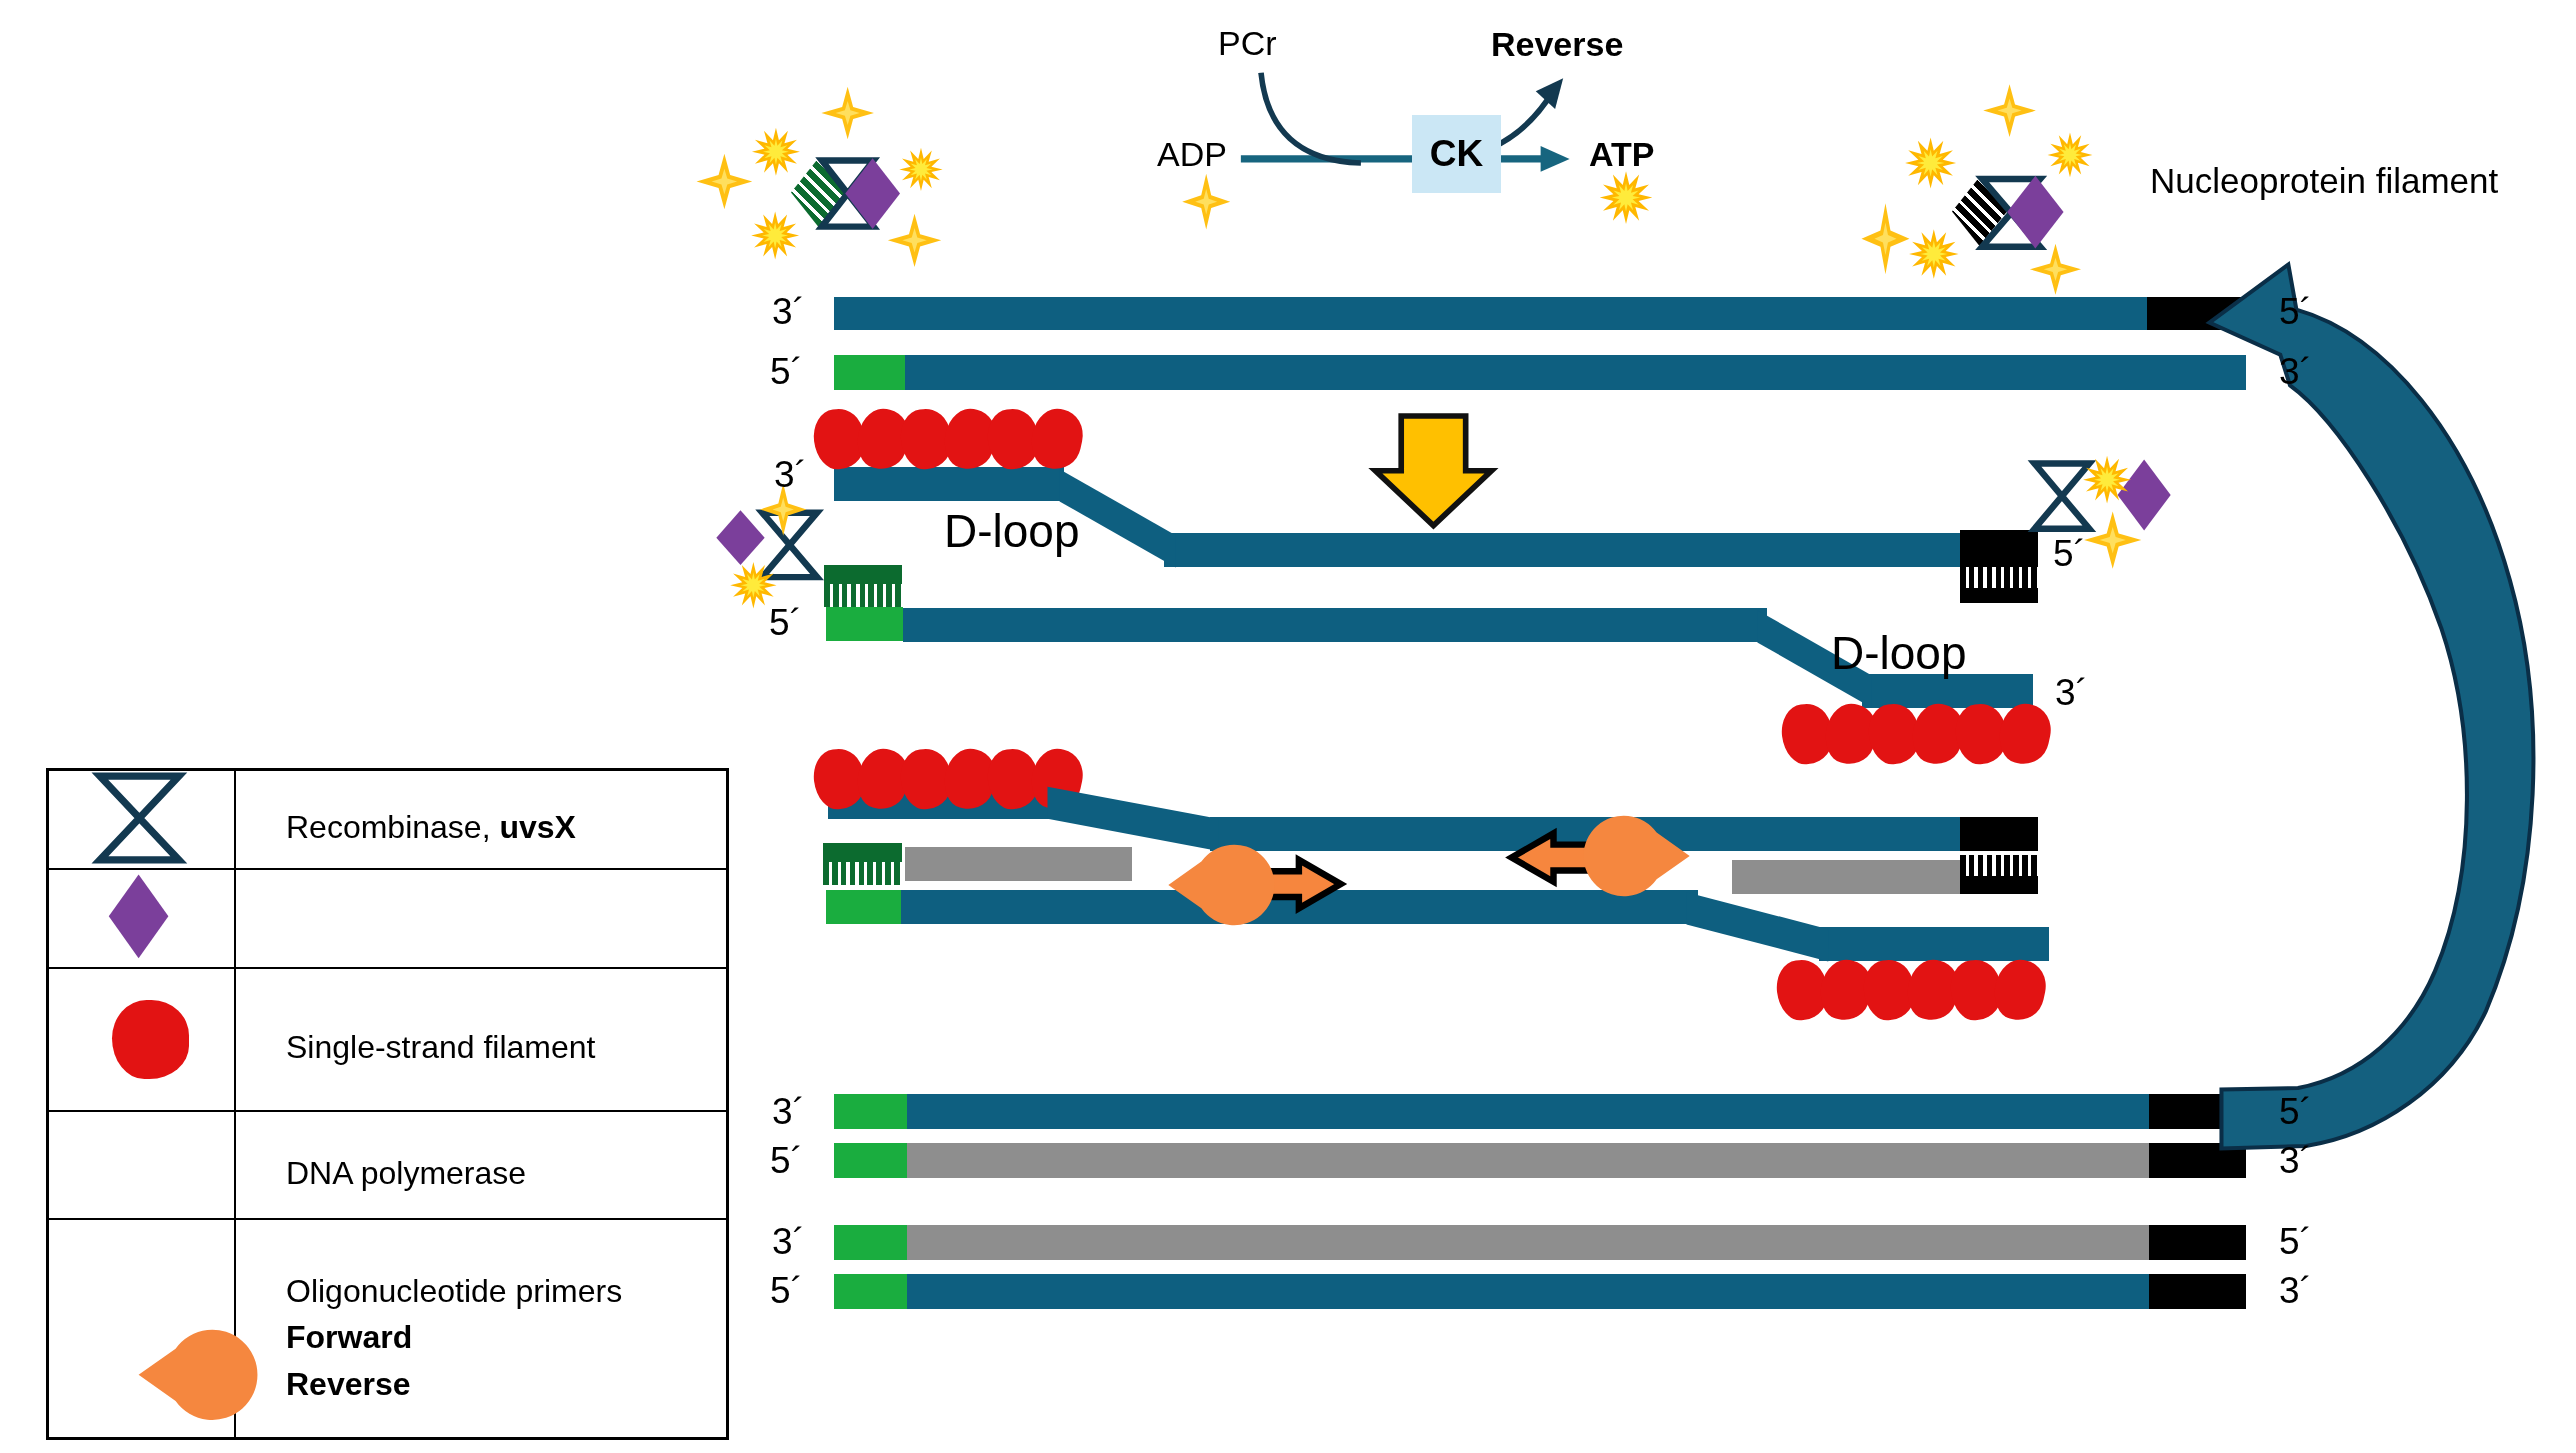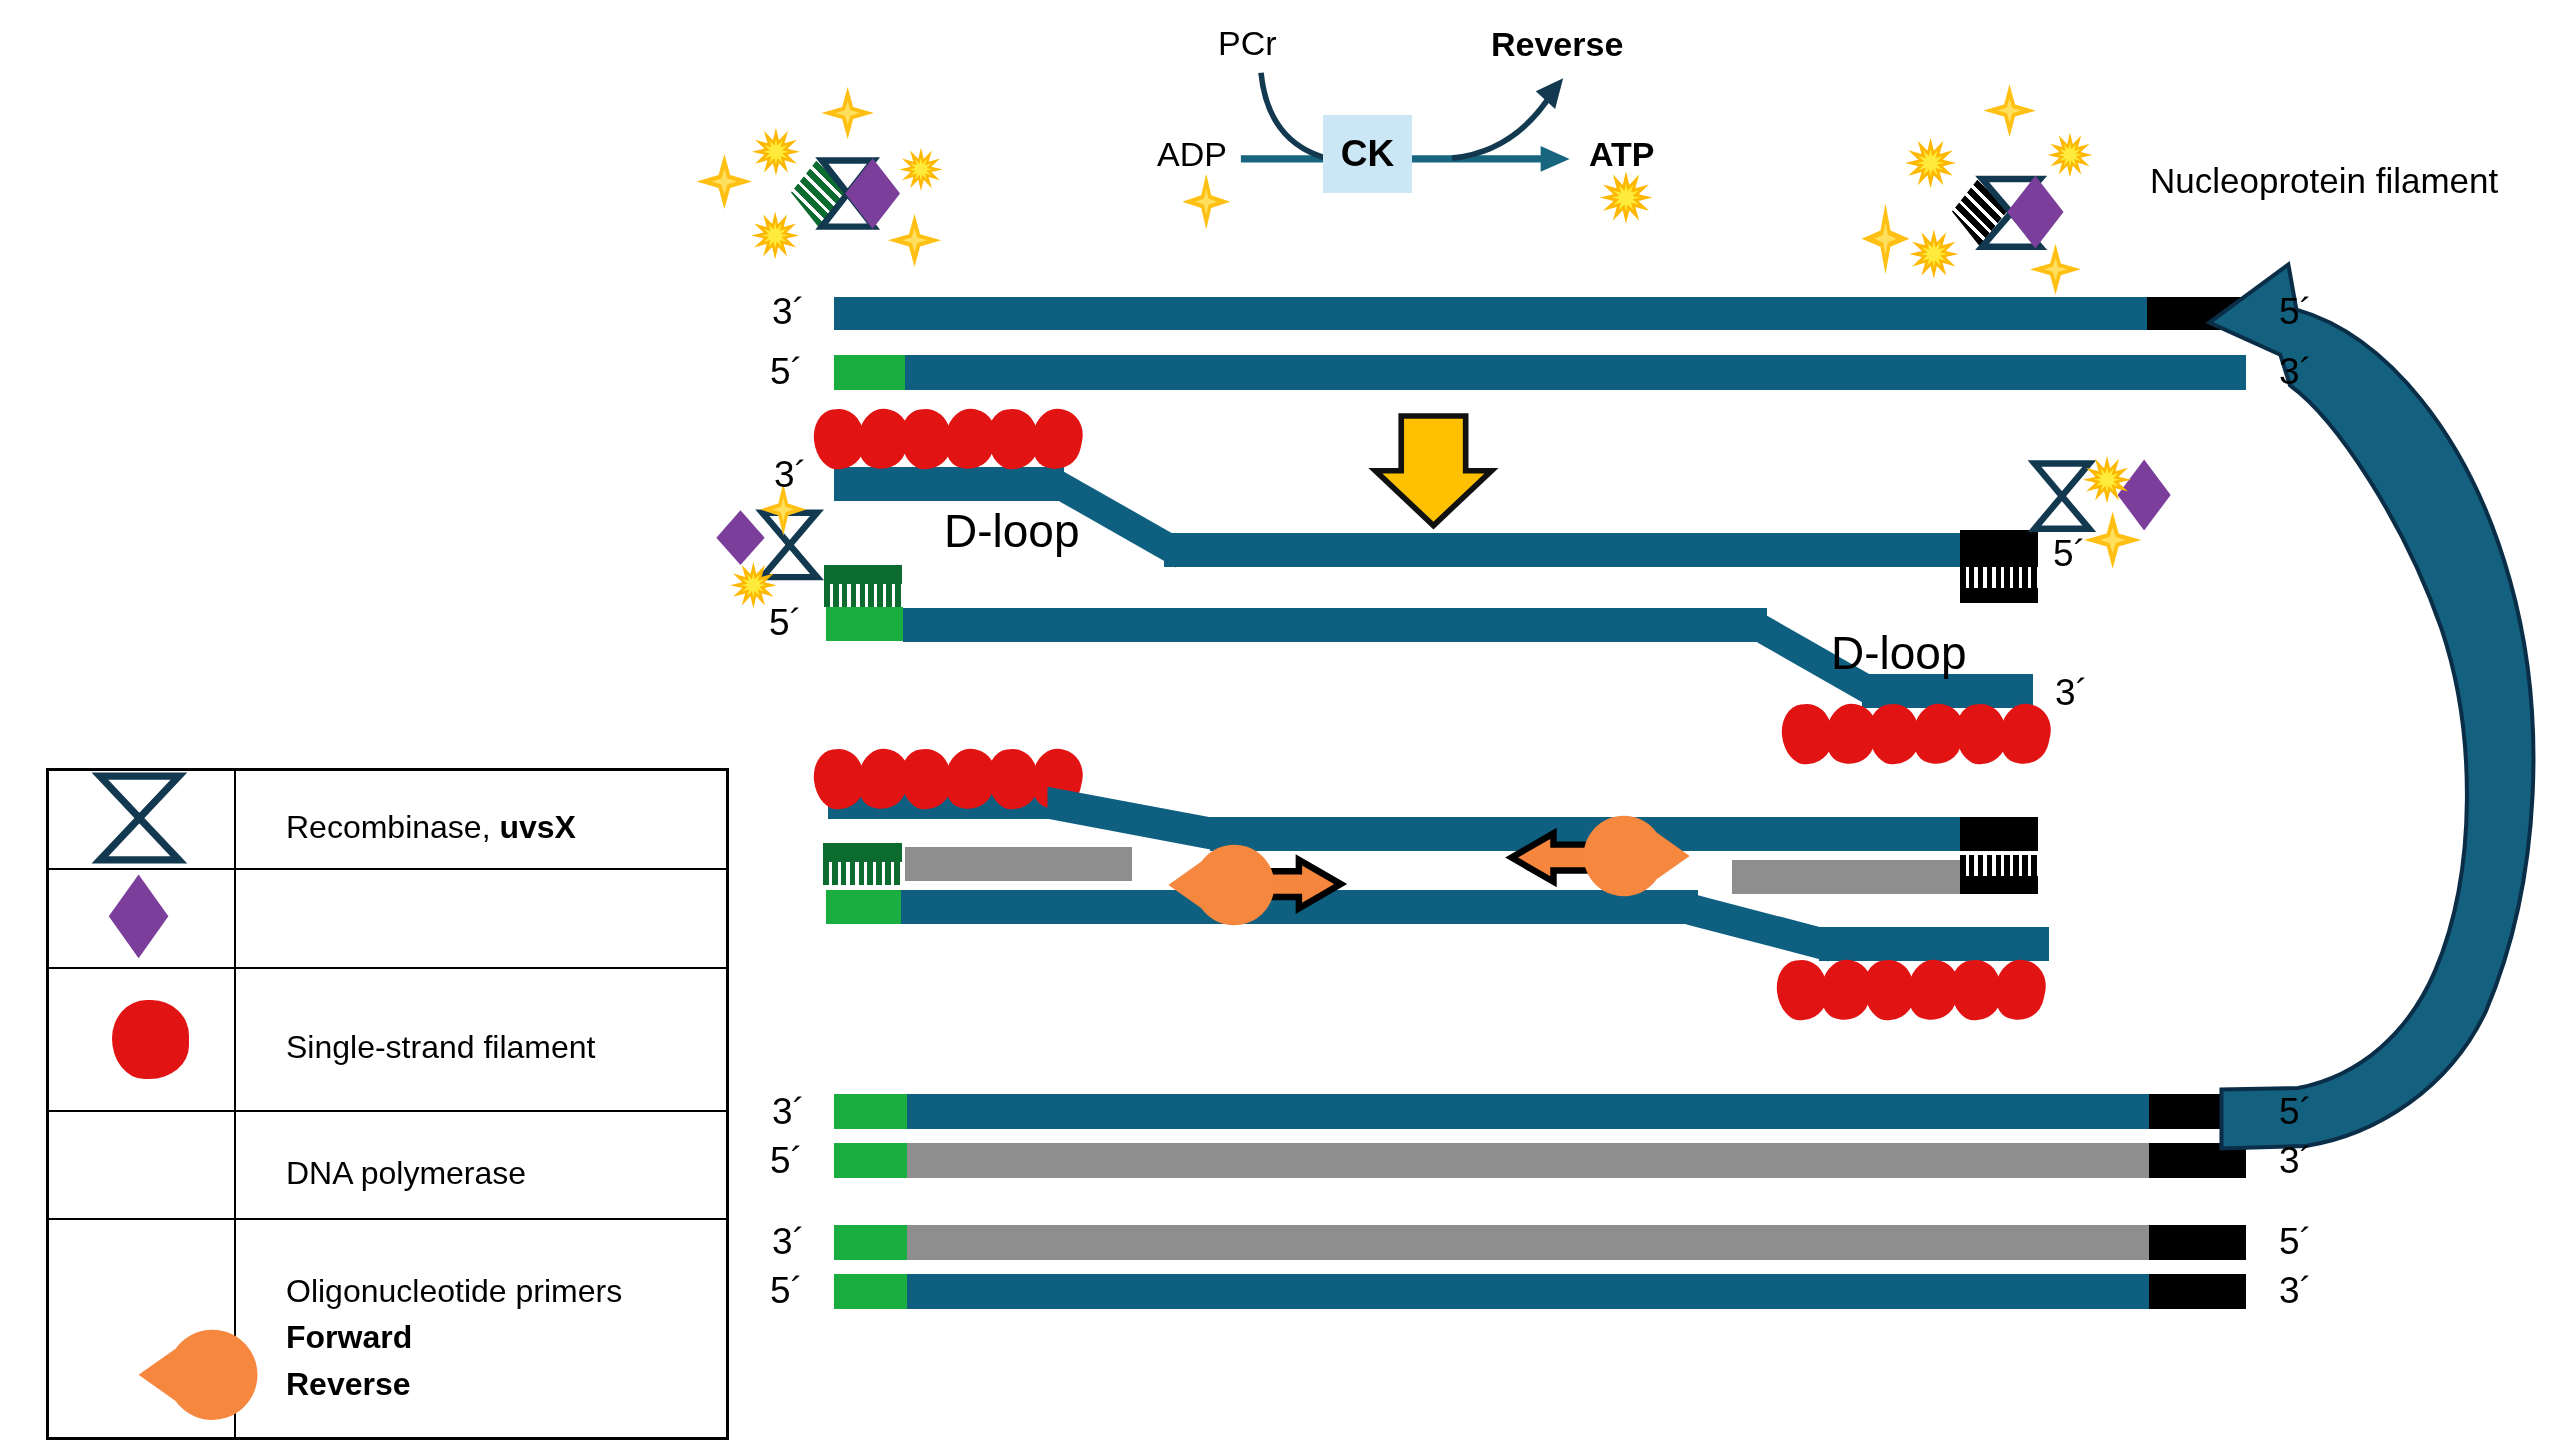--- a/index.html
+++ b/index.html
@@ -25,21 +25,21 @@
   
   .rhombus{position:absolute;clip-path:polygon(50% 0,100% 50%,50% 100%,0 50%);}
   .rhombus.green{background:repeating-linear-gradient(45deg,#0C6B2F 0 6.4px,#fff 6.4px 9.7px);}
   .rhombus.black{background:repeating-linear-gradient(45deg,#000 0 6.4px,#fff 6.4px 9.7px);}
   
   .lbl{position:absolute;color:#000;font-weight:normal;font-size:37px;line-height:1;}
   .dloop{font-size:46px;}
   .npf{font-size:35px;}
   .ck-t{position:absolute;font-size:34px;line-height:1;color:#000;}
   .bold{font-weight:bold;}
-  .ckbox{position:absolute;left:1323px;top:115px;width:89px;height:78px;background:#CBE7F5;
+  .ckbox{position:absolute;left:1412px;top:115px;width:89px;height:78px;background:#CBE7F5;
          display:flex;align-items:center;justify-content:center;font-size:37px;font-weight:bold;}
   
   .legend{position:absolute;left:46px;top:768px;width:677px;height:666px;
           border:3.2px solid #000;display:flex;flex-direction:column;}
   .lrow{display:flex;border-bottom:2.4px solid #000;flex:0 0 auto;}
   .lrow:last-child{border-bottom:none;}
   .licon{width:185px;border-right:2.4px solid #000;flex:0 0 auto;}
   .ltext{flex:1;display:flex;flex-direction:column;justify-content:center;
          padding-left:50px;font-size:32px;color:#000;line-height:1.45;margin-top:16px;}
   svg.overlay{position:absolute;left:0;top:0;pointer-events:none;}

